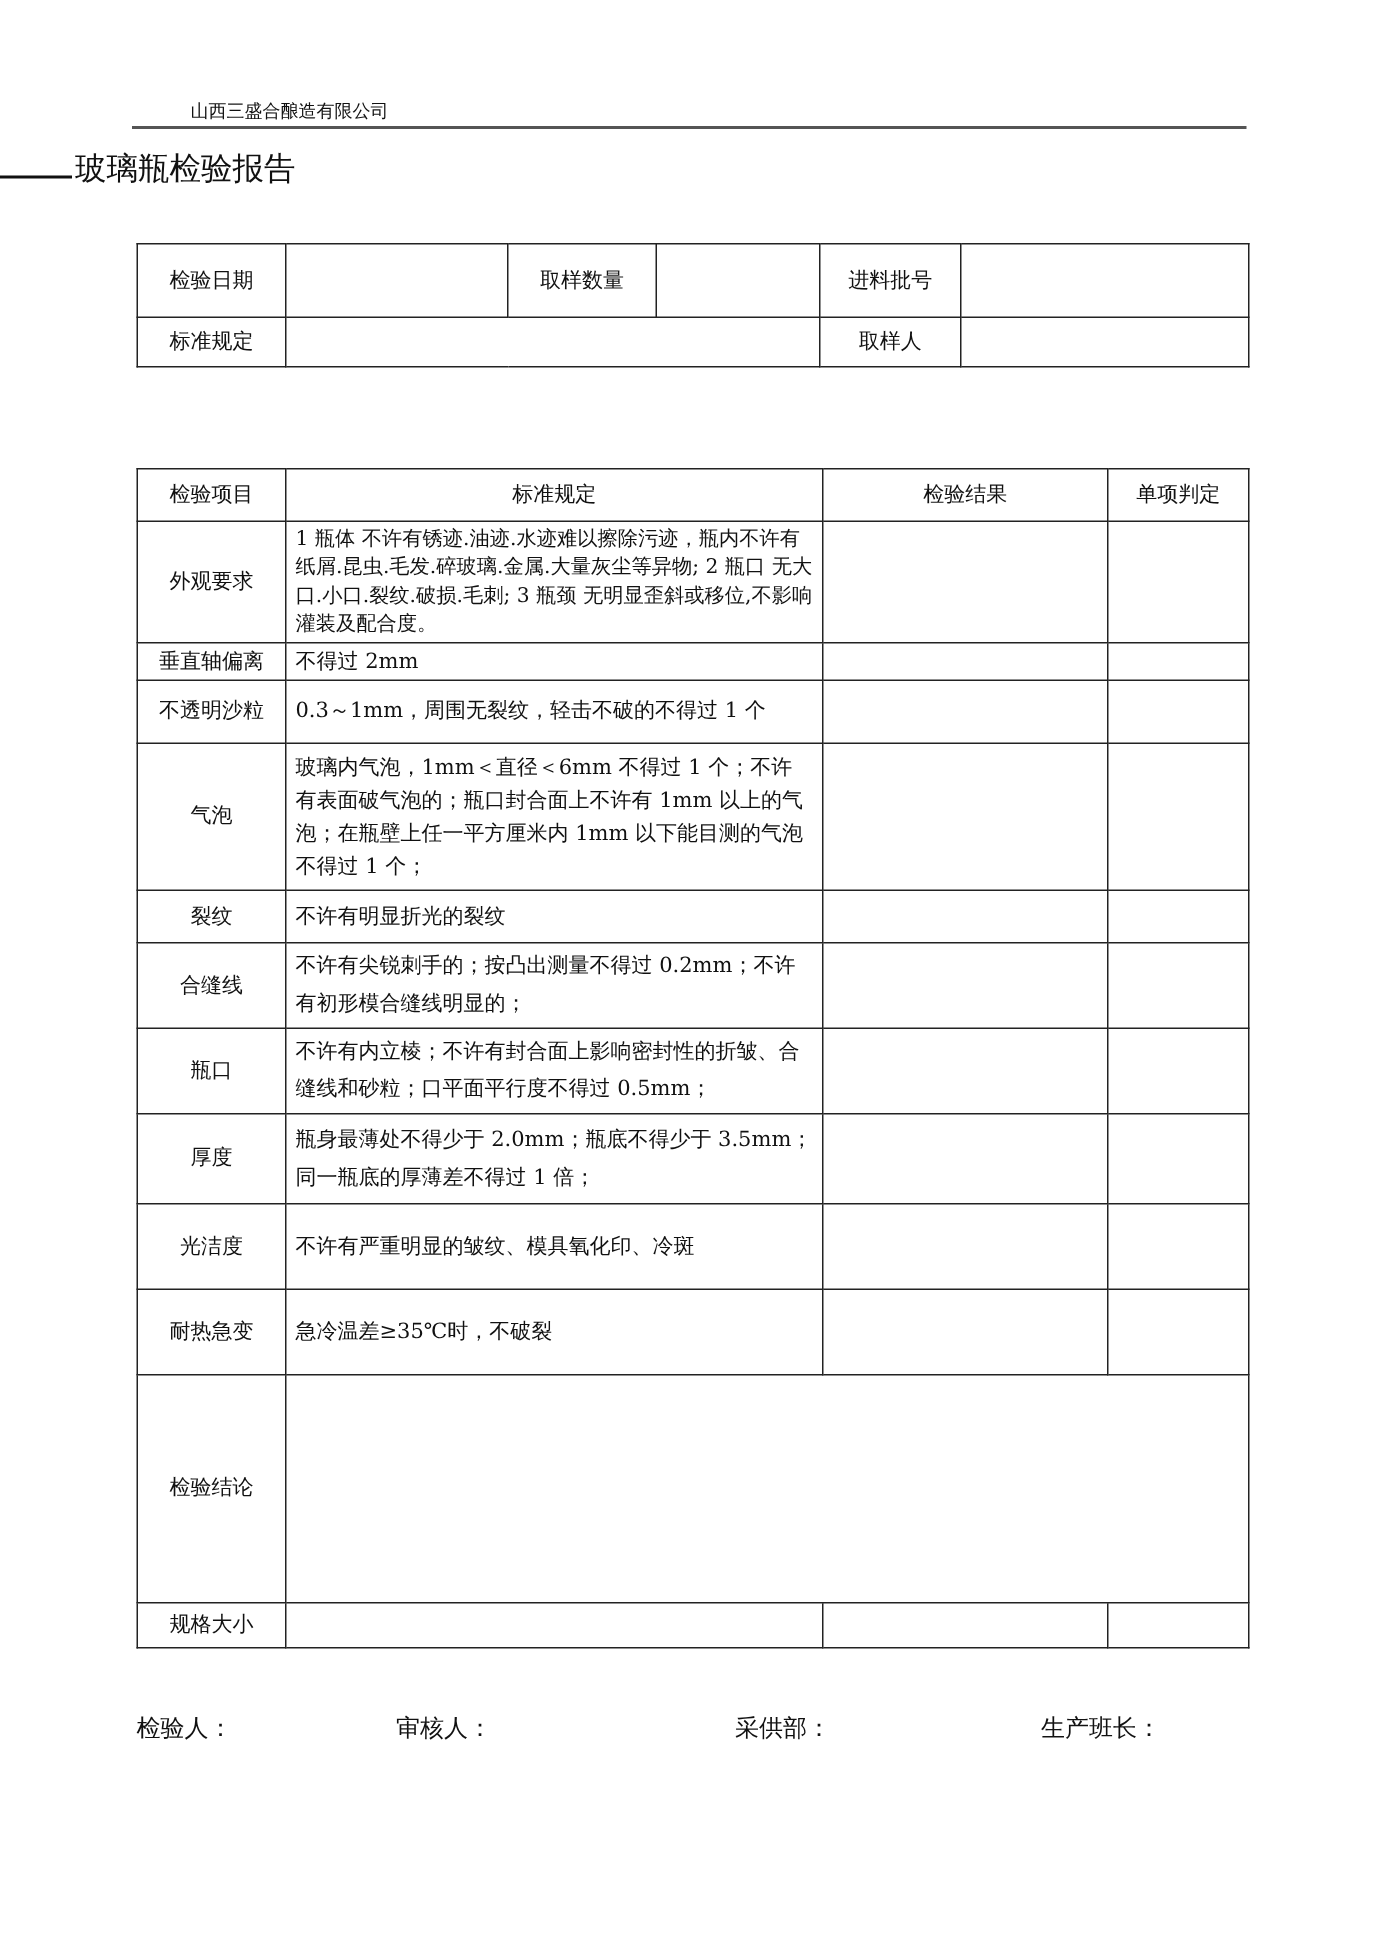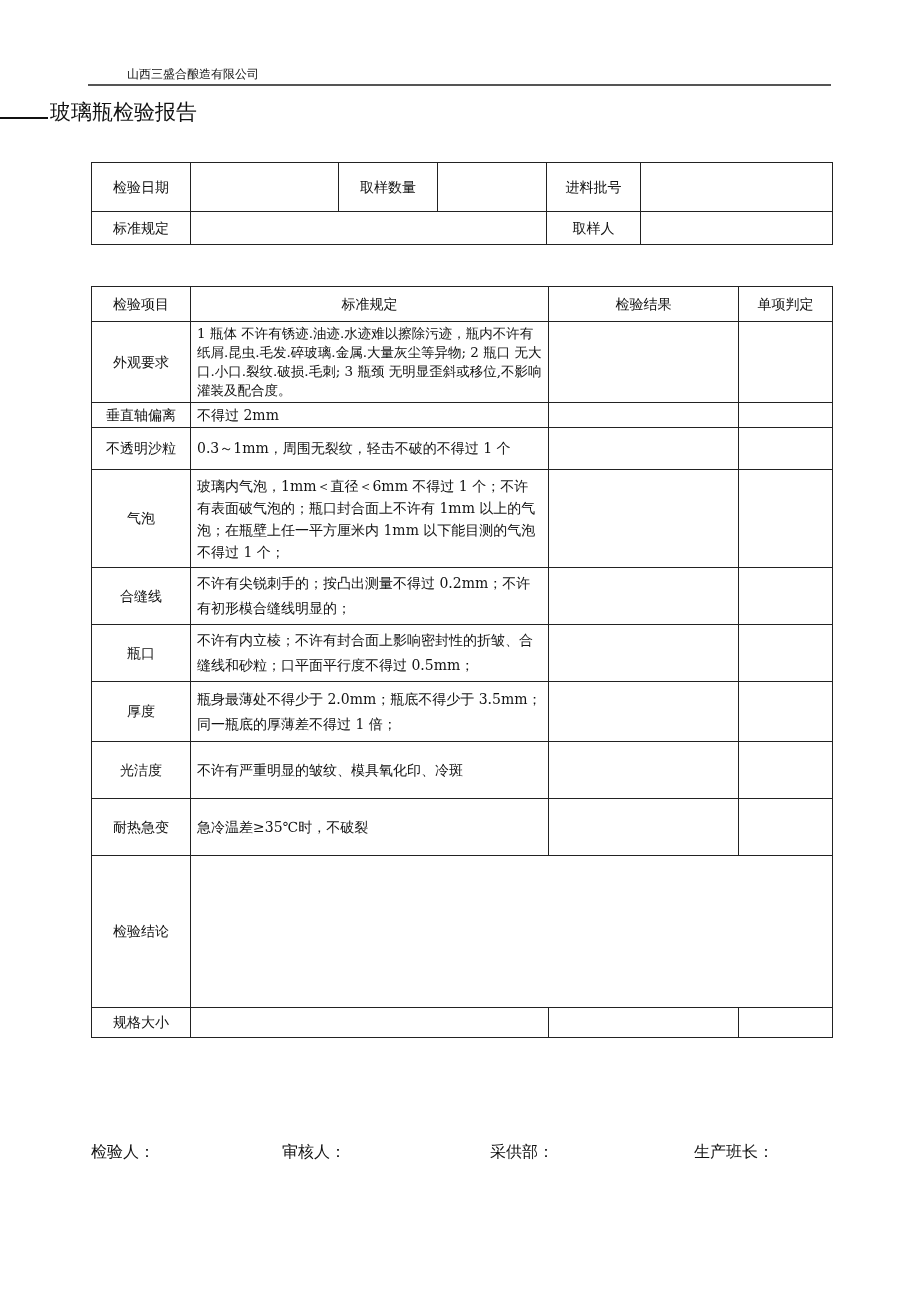--- a/index.html
+++ b/index.html
@@ -6,21 +6,21 @@
   body { width: 920px; height: 1302px; position: relative; font-family: "DejaVu Serif", "Liberation Serif", serif; color: #111; }
   .company { position: absolute; left: 91px; top: 66px; font-size: 12px; font-family: "DejaVu Sans", sans-serif; margin-left: 36px; }
   .hrule { position: absolute; left: 88px; top: 84px; width: 743px; height: 0; border-top: 2px solid #555; }
   .title { position: absolute; left: 0; width: 920px; top: 98px; font-size: 21px; font-family: "DejaVu Sans", sans-serif; }
   .title .blank { display: inline-block; width: 48px; border-bottom: 2px solid #111; margin-right: 2px; height: 18px; vertical-align: baseline; }
   table { position: absolute; border-collapse: collapse; table-layout: fixed; font-size: 14px; }
   td { border: 1.5px solid #222; padding: 0 6px; text-align: center; vertical-align: middle; line-height: 21px; }
   td.std { text-align: left; margin-top: 38px; }
   td.std.center { text-align: left; }
   .t1 { left: 91px; top: 162px; width: 741px; }
-  .t2 { left: 91px; top: 286px; width: 741px; }
+  .t2 { left: 91px; top: 312px; width: 741px; }
   .sign { position: absolute; top: 1142px; font-size: 16px; font-family: "DejaVu Sans", sans-serif; }
 </style>
 </head>
 <body>
 
 <div class="company">山西三盛合酿造有限公司</div>
 <div class="hrule"></div>
 <div class="title"><span class="blank"></span><span>玻璃瓶检验报告</span></div>
 
 <table class="t1">
@@ -81,20 +81,26 @@
     <td class="std">0.3～1mm，周围无裂纹，轻击不破的不得过 1 个</td>
     <td></td>
     <td></td>
   </tr>
   <tr style="height:98px">
     <td>气泡</td>
     <td class="std" style="line-height:22px">玻璃内气泡，1mm＜直径＜6mm 不得过 1 个；不许有表面破气泡的；瓶口封合面上不许有 1mm 以上的气泡；在瓶壁上任一平方厘米内 1mm 以下能目测的气泡不得过 1 个；</td>
     <td></td>
     <td></td>
   </tr>
+  <tr style="height:35px">
+    <td>裂纹</td>
+    <td class="std">不许有明显折光的裂纹</td>
+    <td></td>
+    <td></td>
+  </tr>
   <tr style="height:57px">
     <td>合缝线</td>
     <td class="std" style="line-height:25px">不许有尖锐刺手的；按凸出测量不得过 0.2mm；不许有初形模合缝线明显的；</td>
     <td></td>
     <td></td>
   </tr>
   <tr style="height:57px">
     <td>瓶口</td>
     <td class="std" style="line-height:25px">不许有内立棱；不许有封合面上影响密封性的折皱、合缝线和砂粒；口平面平行度不得过 0.5mm；</td>
     <td></td>
@@ -125,15 +131,15 @@
   <tr style="height:30px">
     <td>规格大小</td>
     <td class="std"></td>
     <td></td>
     <td></td>
   </tr>
 </tbody>
   </table>
 
 <div class="sign" style="left:91px">检验人：</div>
-<div class="sign" style="left:282px">审核人：</div>
+<div class="sign" style="left:264px">审核人：</div>
 <div class="sign" style="left:490px">采供部：</div>
 <div class="sign" style="left:694px">生产班长：</div>
 
 </body></html>

